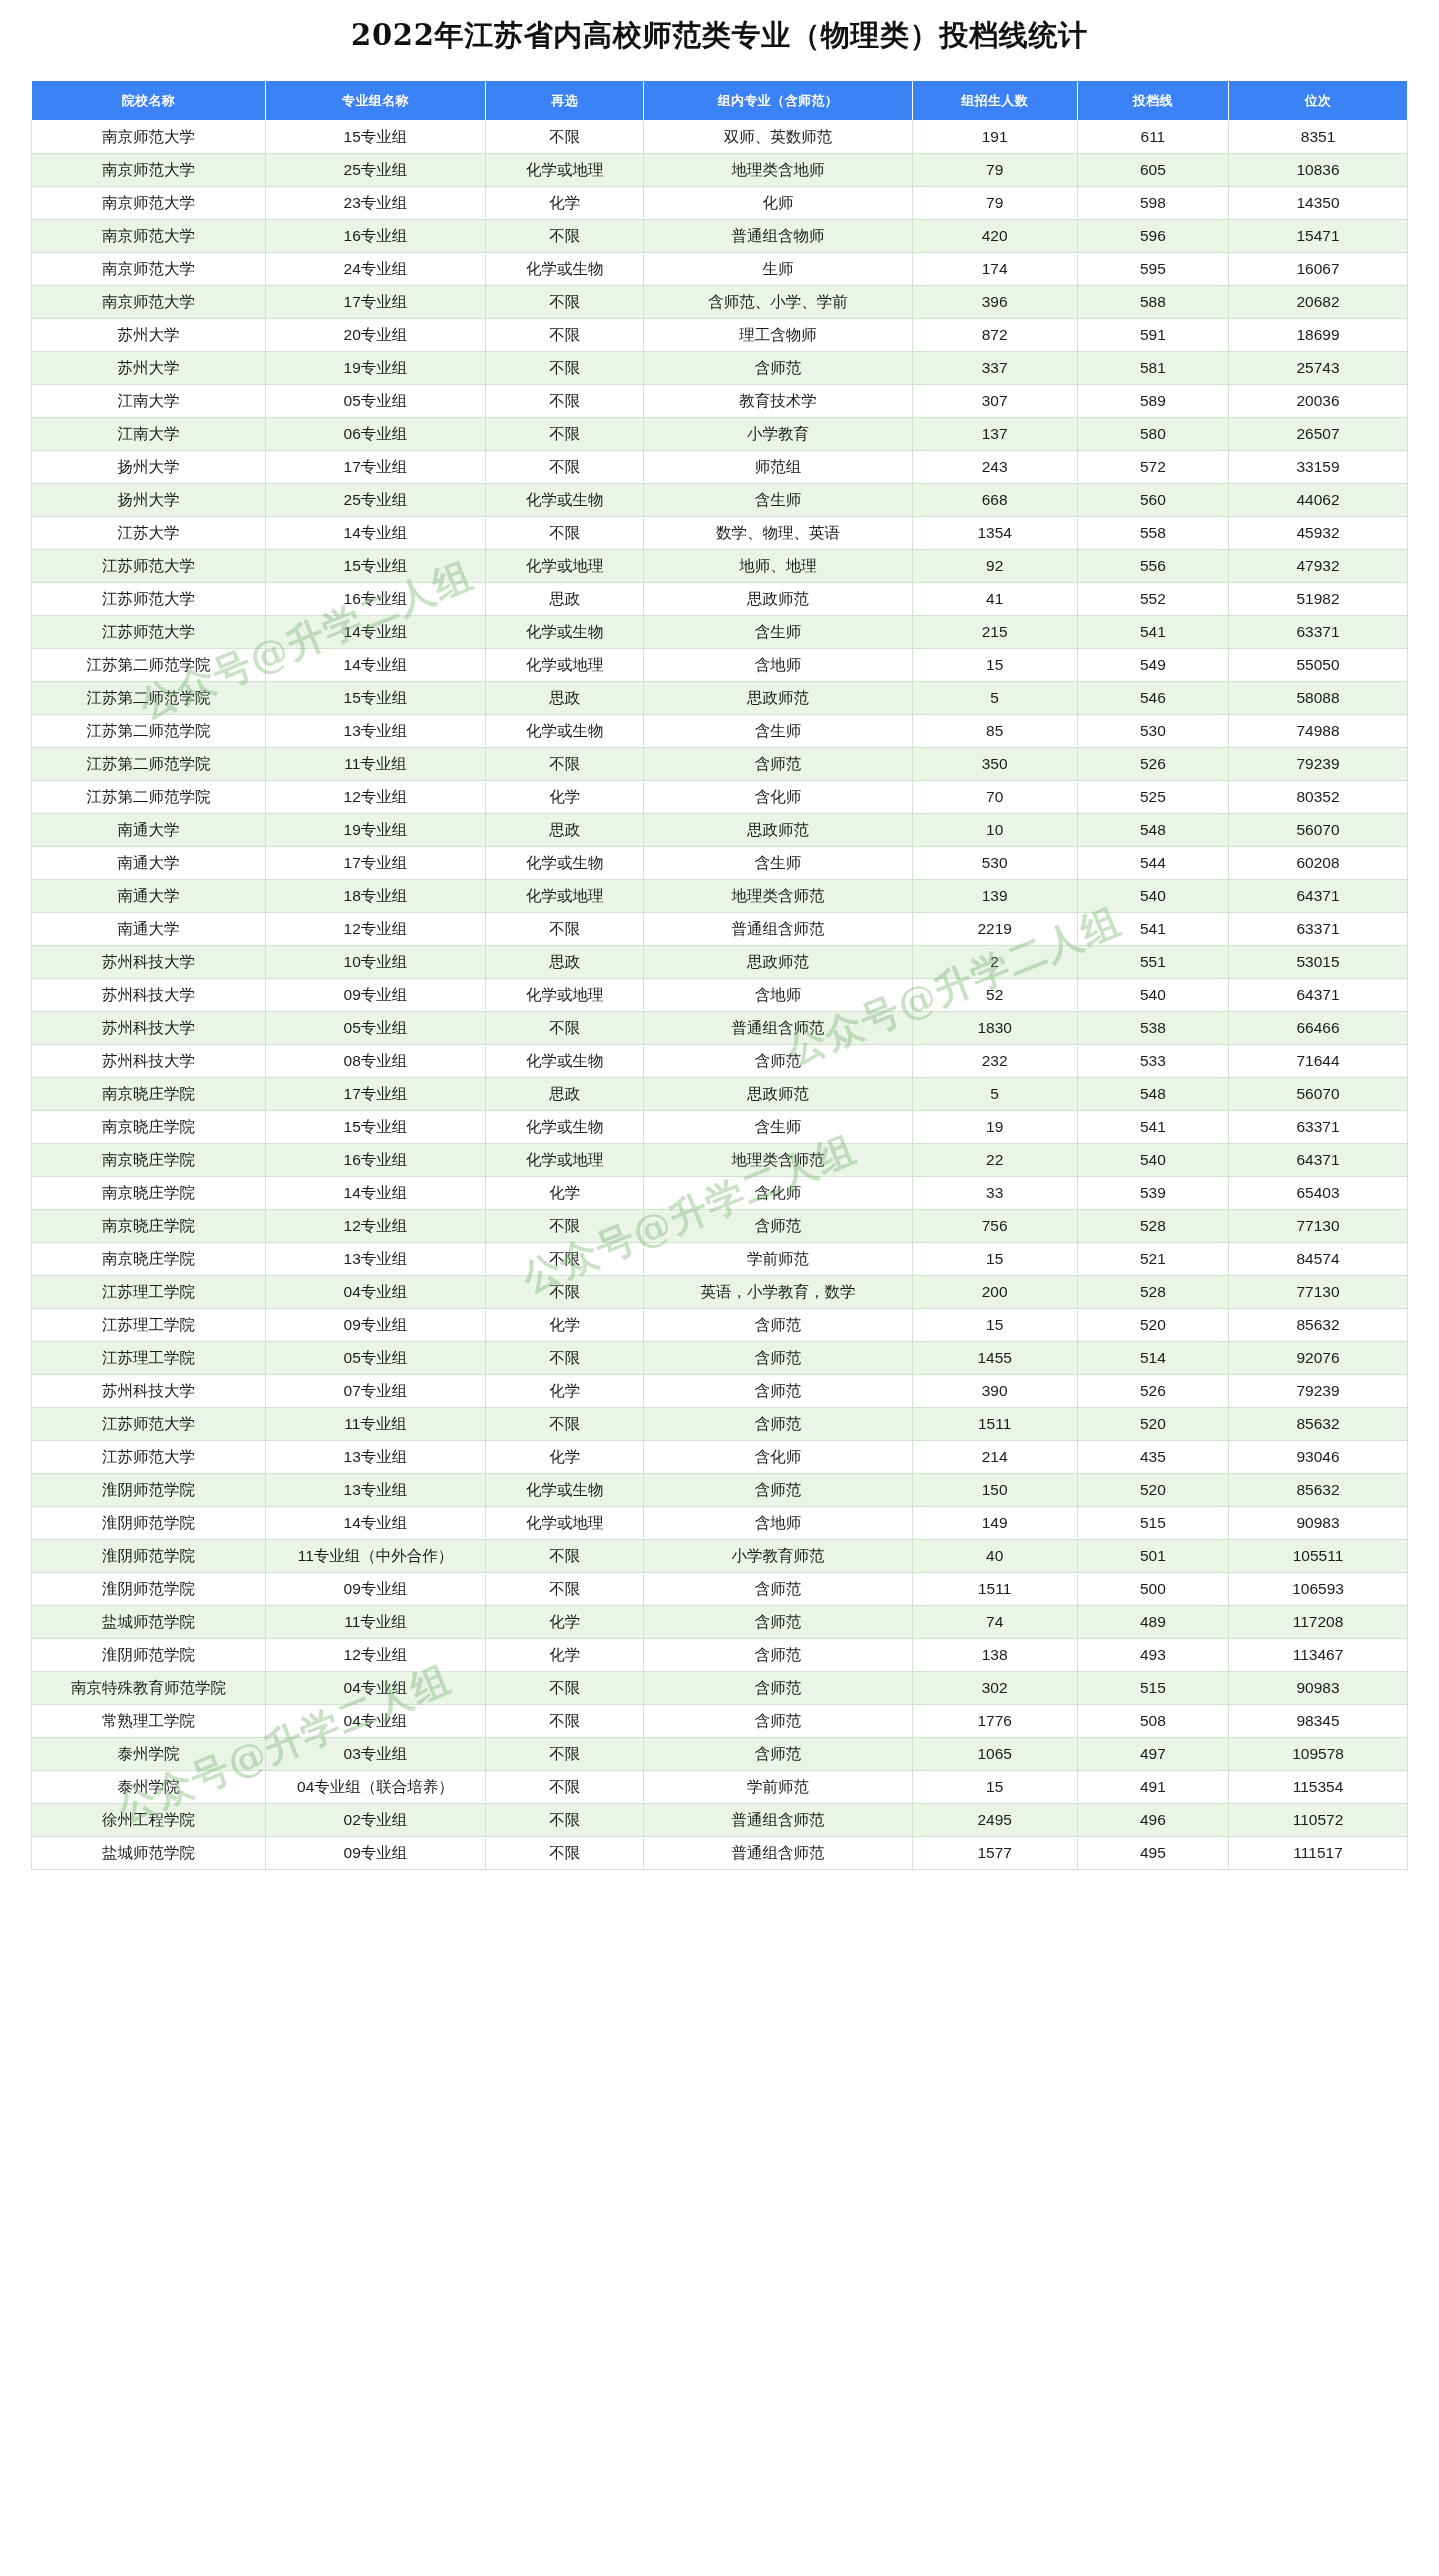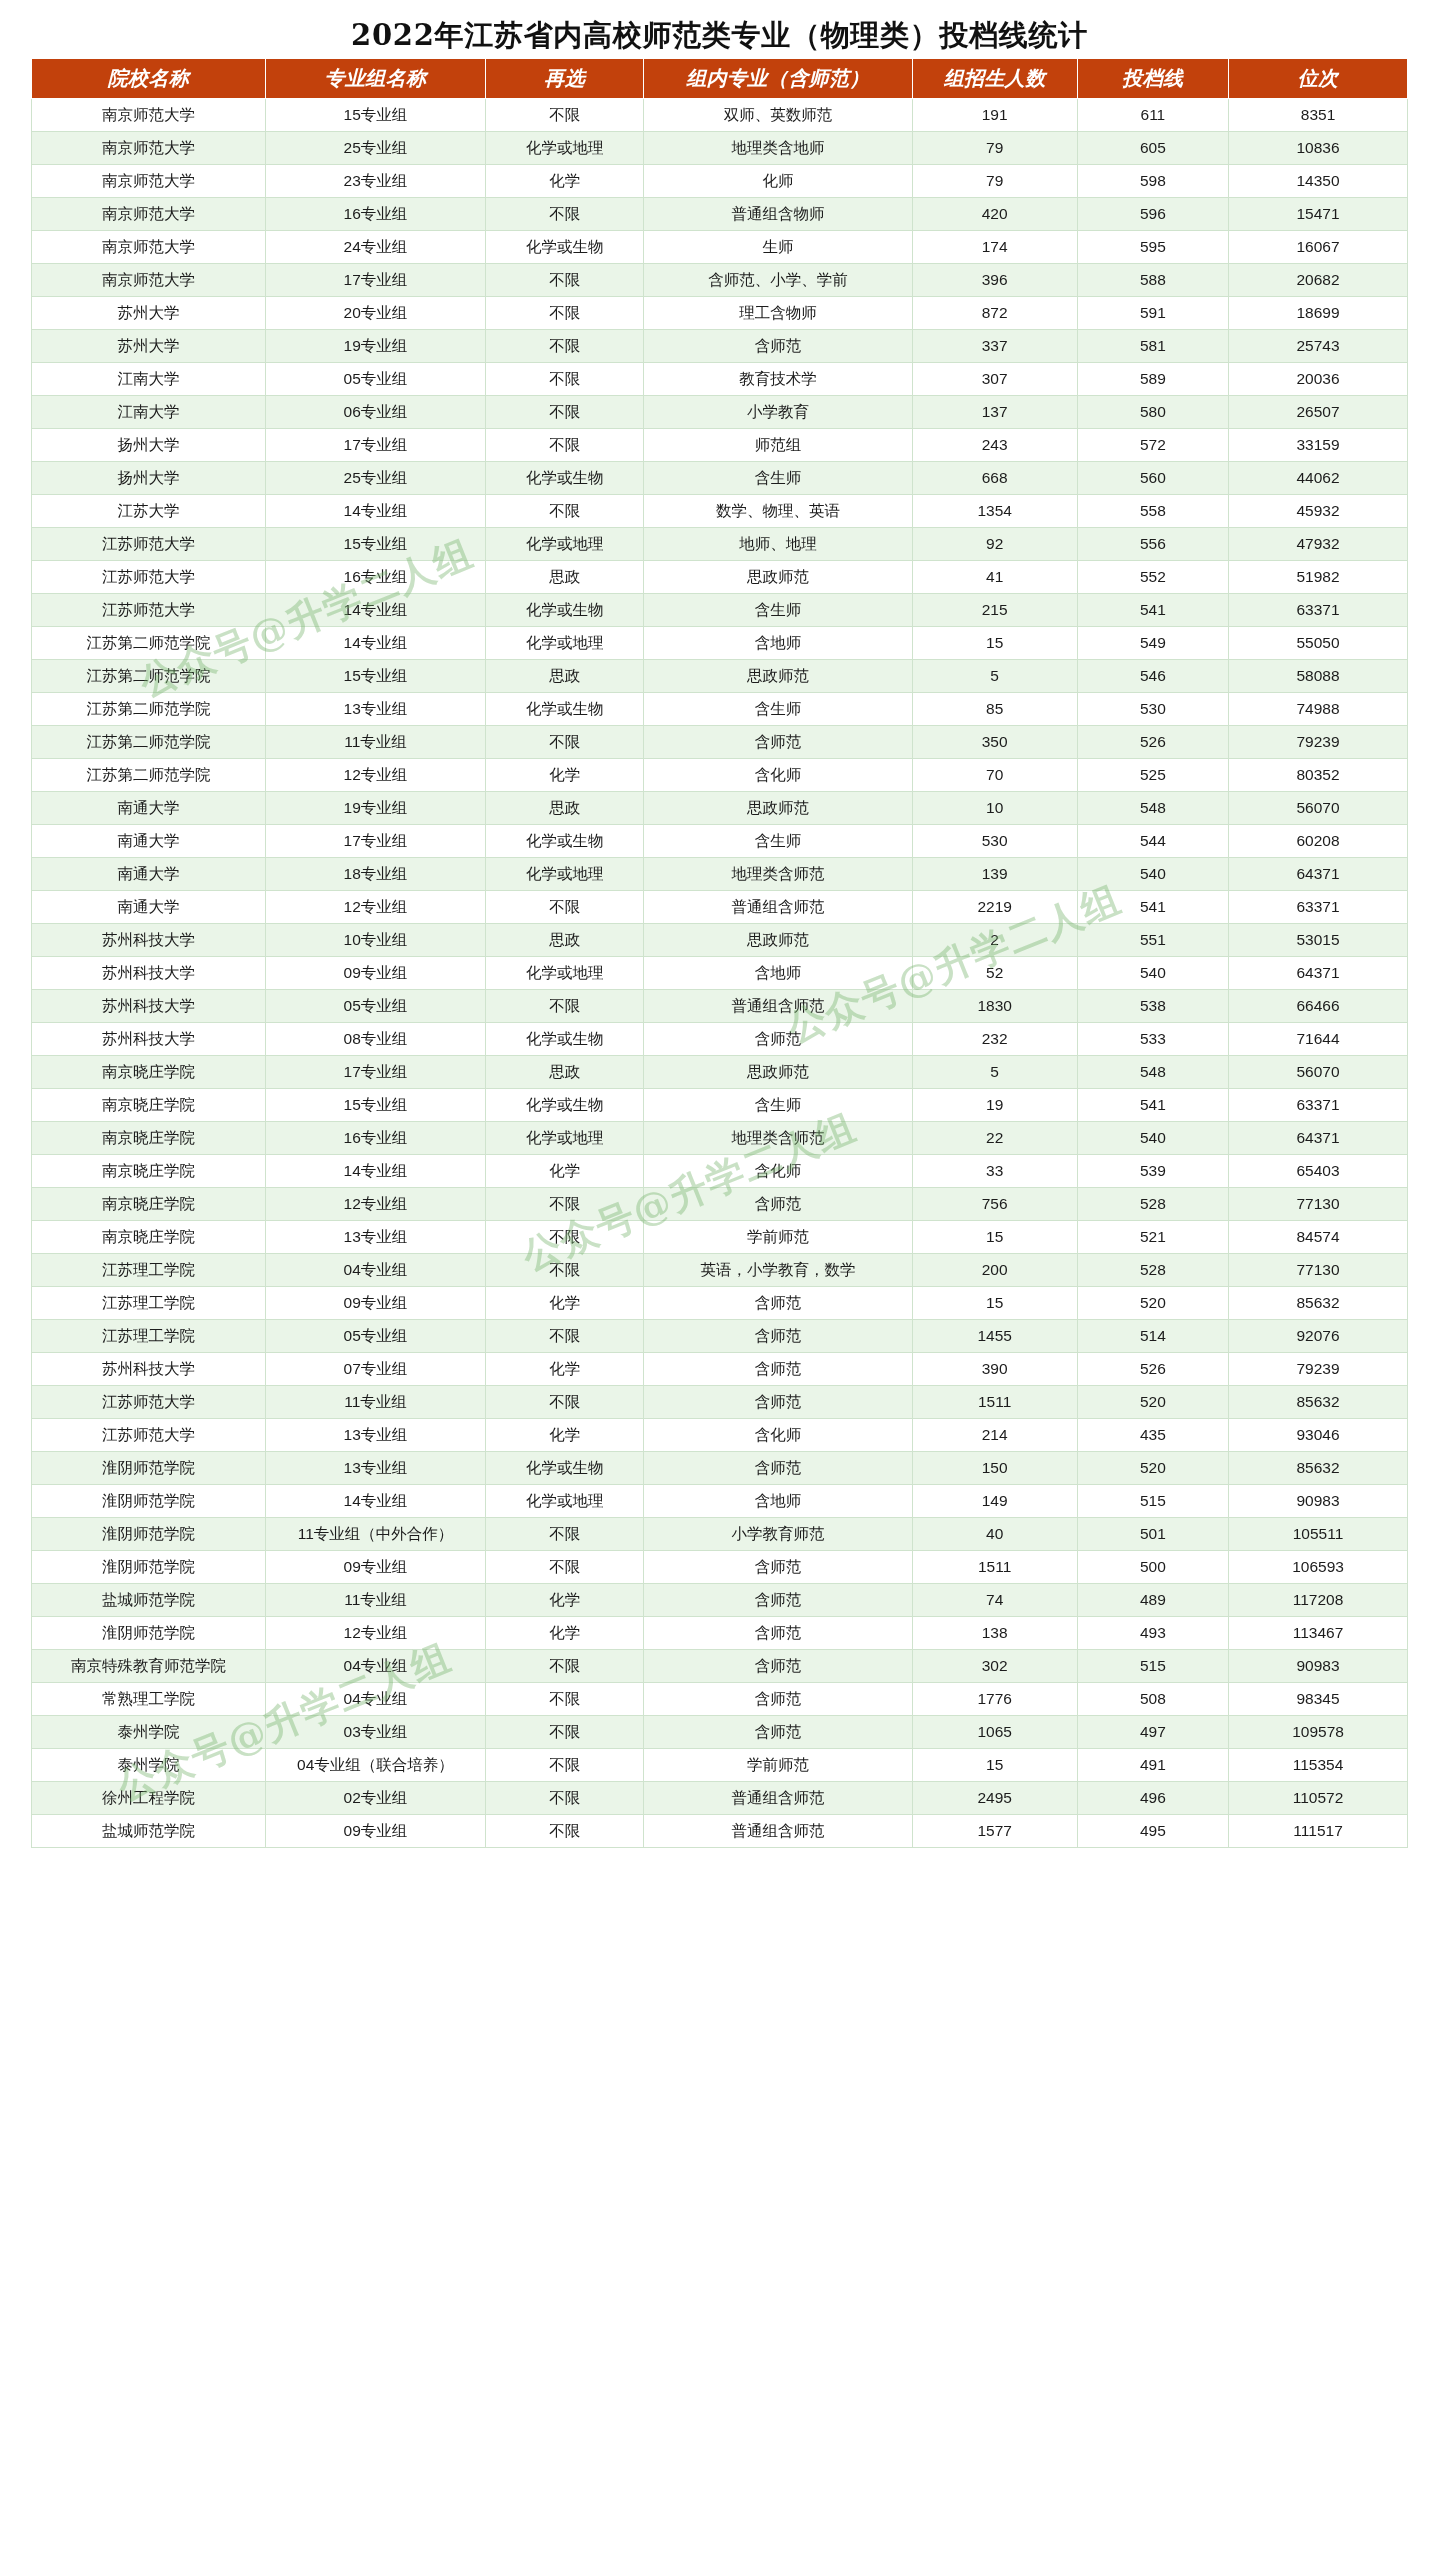--- a/index.html
+++ b/index.html
@@ -19,42 +19,41 @@
     overflow: hidden;
     padding-bottom: 5.9px;
   }
   .title {
     text-align: center;
     font-family: "DejaVu Serif", "Liberation Serif", serif;
     font-weight: bold;
     font-size: 29px;
     letter-spacing: 0.7px;
     color: #111111;
-    padding: 16px 0 2px 0;
+    padding: 16px 0 24px 0;
   }
   .table-wrap {
     padding: 0 31px 0 31px;
     position: relative;
   }
   table.data {
     border-collapse: collapse;
     width: 100%;
     table-layout: fixed;
     position: relative;
     z-index: 2;
   }
   table.data th {
-    background: #c2410c;
+    background: #3b82f6;
     color: #ffffff;
-    font-size: 20px;
+    font-size: 13px;
     font-weight: bold;
     height: 37px;
     border: 0.7px solid #ffffff;
     letter-spacing: 0.4px;
-    font-style: italic;
   }
   table.data td {
     border: 0.7px solid #cfe3cd;
     height: 30px;
     font-size: 15.5px;
     text-align: center;
     color: #1c1c1c;
     white-space: nowrap;
     overflow: hidden;
     text-overflow: ellipsis;

